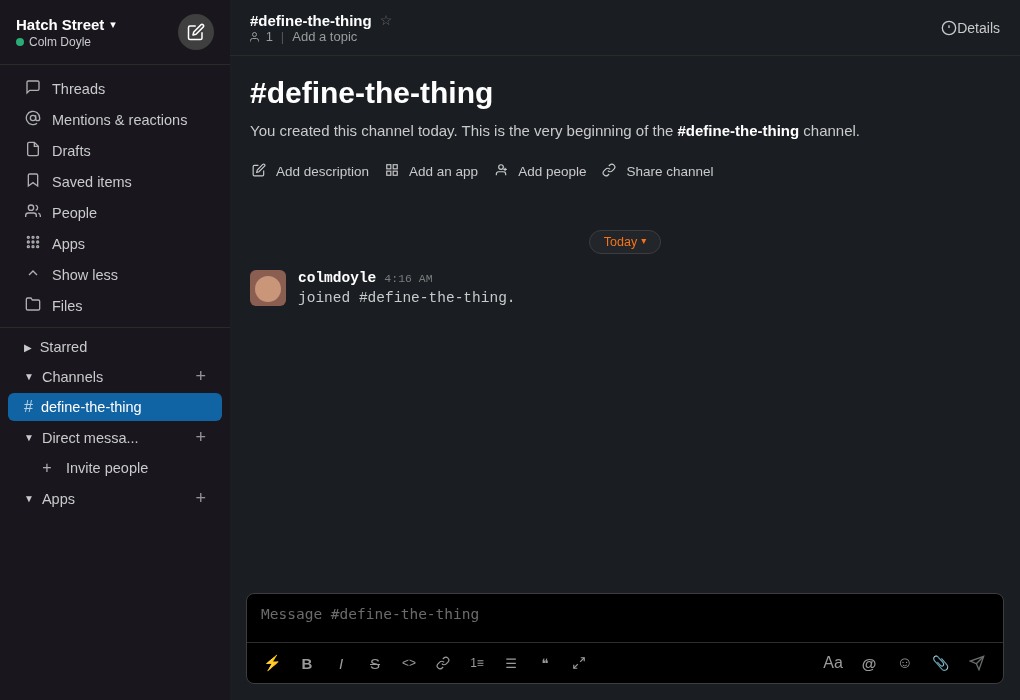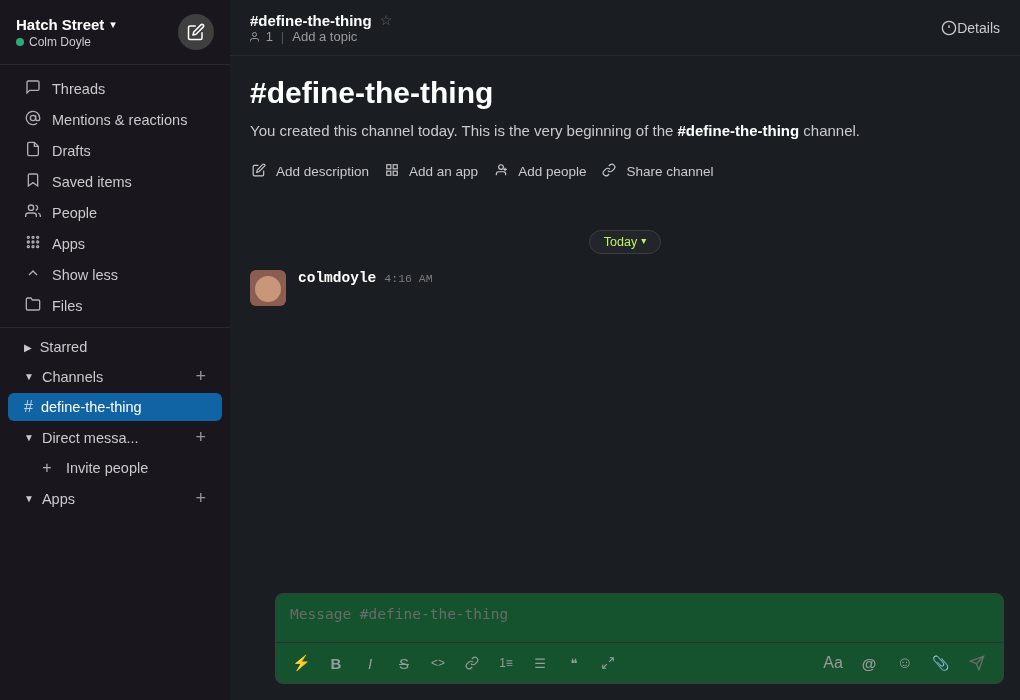--- a/index.html
+++ b/index.html
@@ -261,21 +261,21 @@
       align-items: center;
       justify-content: center;
       margin: 16px 0;
     }
     .date-pill {
       background: #222529;
       border: 1px solid #3d3d3d;
       border-radius: 16px;
       padding: 4px 14px;
       font-size: 12.5px;
-      color: #bef264;
+      color: #f97316;
       cursor: pointer;
       display: flex;
       align-items: flex-start;
       gap: 4px;
     }
     .date-pill-chevron {
       font-size: 10px;
     }
     .message-row {
       display: flex;
@@ -306,23 +306,22 @@
       color: #c9cacc;
       line-height: 1.5;
     }
     
     .message-input-area {
       padding: 0 16px 16px;
     }
     .message-input-container {
       border: 1px solid #3d3d3d;
       border-radius: 8px;
-      background: #14532d;
+      background: #000000;
       overflow: hidden;
-      margin-left: 29px;
     }
     .message-input {
       width: 100%;
       padding: 12px 14px;
       background: transparent;
       border: none;
       outline: none;
       color: #c9cacc;
       font-size: 14.5px;
       resize: none;
@@ -636,20 +635,21 @@
 
       <div class="message-row">
         <div class="avatar-face">
           <div class="avatar-face-inner"></div>
         </div>
         <div class="message-content">
           <div class="message-meta">
             <span class="message-author">colmdoyle</span>
             <span class="message-time">4:16 AM</span>
           </div>
+          <div class="message-text">joined #define-the-thing.</div>
         </div>
       </div>
     </div>
 
     <div class="message-input-area">
       <div class="message-input-container">
         <textarea class="message-input" rows="1" placeholder="Message #define-the-thing" style=""></textarea>
         <div class="toolbar">
           <button class="toolbar-btn" title="Lightning">⚡</button>
           <button class="toolbar-btn" title="Bold" style="font-weight:700;">B</button>

